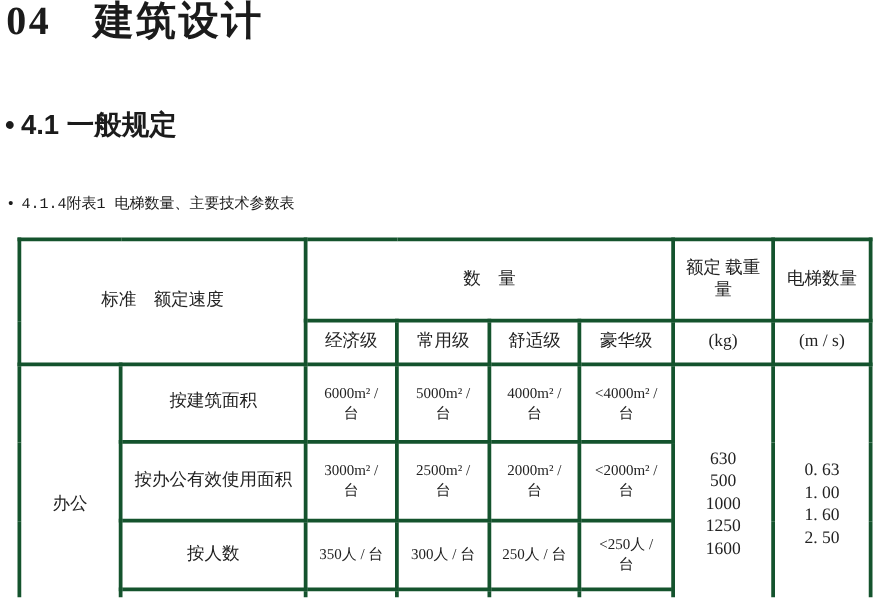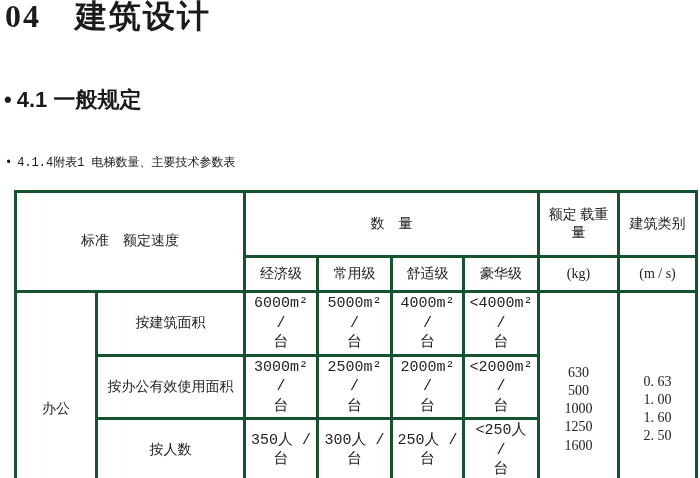--- a/index.html
+++ b/index.html
@@ -45,21 +45,21 @@
   
   td.bb3{border-bottom:3px solid #1f1f1f;}
   td.bl3{border-left:3px solid #1f1f1f;}
   td.br3{border-right:3px solid #1f1f1f;}
   td.office{border-top:none;}
   
   td.span-v{vertical-align:top;padding:0;}
   .vc{height:180px;display:flex;align-items:center;justify-content:center;}
   
   td.ghost{border-left:none;border-right:none;border-bottom:none;}
-  .val{font-size:15px;font-family:Liberation Mono, monospace;}
+  .val{font-size:12px;}
 </style>
 </head>
 <body>
 
 <div class="page">
 
   <div class="title">04　建筑设计</div>
 
   <div class="h2">
     <span class="bullet">•</span><span>4.1 一般规定</span>
@@ -80,21 +80,21 @@
           <col style="width:75px">
         <col style="width:80px">
           <col style="width:78px">
       </colgroup>
 
       <tbody>
           <tr class="r1">
         <td colspan="2" rowspan="2" class="cat-head">标准　额定速度</td>
         <td colspan="4" class="br3">数　量</td>
         <td class="bl3 pre">额定 载重量</td>
-        <td class="bl3">建筑类别</td>
+        <td class="bl3">电梯数量</td>
       </tr>
 
       <tr class="r2">
         <td class="bb3">经济级</td>
         <td class="bb3">常用级</td>
         <td class="bb3">舒适级</td>
         <td class="bb3 br3">豪华级</td>
         <td class="bb3 bl3">(kg)</td>
         <td class="bb3 bl3">(m / s)</td>
       </tr>

